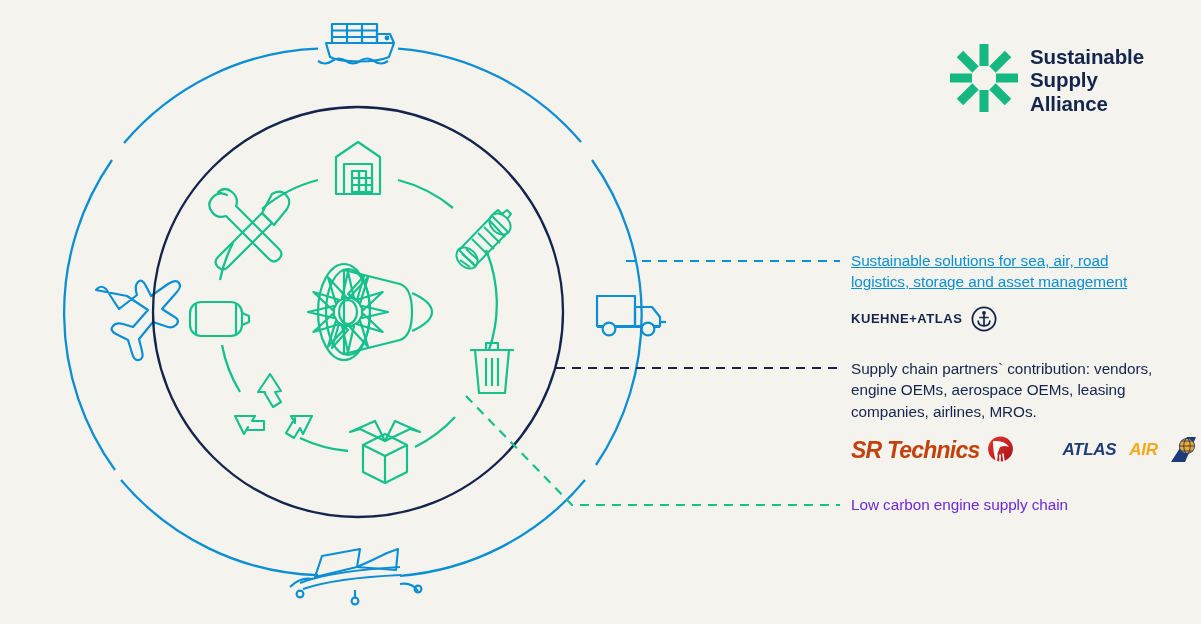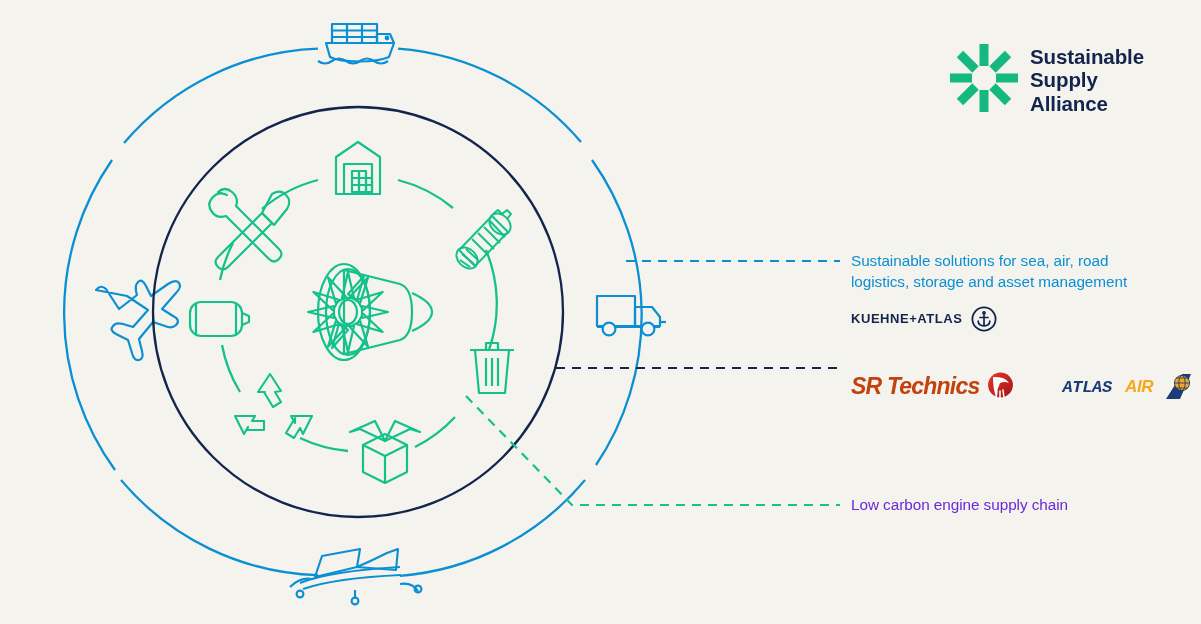--- a/index.html
+++ b/index.html
@@ -80,21 +80,21 @@
   }
   .srt-mark { width: 31px; height: 31px; }
   
   .atlas-logo { display: flex; align-items: center; gap: 7px; margin-left: 46px; }
   .atlas-word {
     font-size: 17px;
     font-weight: bold;
     font-style: italic;
     letter-spacing: -0.3px;
   }
-  .atlas-word .a1 { color: #1b3c78; font-family: Liberation Mono, monospace; }
+  .atlas-word .a1 { color: #1b3c78; }
   .atlas-word .a2 { color: #f5a81c; }
   .atlas-tail { width: 32px; height: 28px; }
 </style>
 </head>
 <body>
 
 <svg id="diagram-svg" viewBox="0 0 1201 624">
 
   <g fill="none" stroke="#0b8fd4" stroke-width="2.3">
 
@@ -319,38 +319,39 @@
     </g>
   </svg>
   <div class="brand-name">
     <div>Sustainable</div>
     <div>Supply</div>
     <div>Alliance</div>
   </div>
 </div>
 
 <div class="callout" style="top:250px;">
-  <div class="callout-text blue" style="max-width:312px;">Sustainable solutions for sea, air, road logistics, storage and asset management</div>
+  <div class="callout-text blue" style="max-width:312px;text-decoration:underline;">Sustainable solutions for sea, air, road logistics, storage and asset management</div>
   <div class="logo-row">
     <div class="kn-logo">
       <span class="kn-word">KUEHNE+ATLAS</span>
       <svg class="kn-anchor" viewBox="0 0 26 26">
         <circle cx="13" cy="13" r="11.6" fill="none" stroke="#13244d" stroke-width="1.8"></circle>
         <g stroke="#13244d" stroke-width="1.7" fill="none" stroke-linecap="round">
           <circle cx="13" cy="6.9" r="1.9" fill="#13244d" stroke="none"></circle>
           <line x1="13" y1="9" x2="13" y2="19.5"></line>
           <line x1="9" y1="11.5" x2="17" y2="11.5"></line>
           <path d="M 7.2 15.2 Q 7.4 19.6 13 19.8 Q 18.6 19.6 18.8 15.2"></path>
         </g>
       </svg>
     </div>
   </div>
 </div>
 
 <div class="callout" style="top:358px;">
+  <div class="callout-text navy" style="max-width:318px;">Supply chain partners` contribution: vendors, engine OEMs, aerospace OEMs, leasing companies, airlines, MROs.</div>
   <div class="logo-row">
 
     <div class="srt-logo">
       <span class="srt-word">SR Technics</span>
       <svg class="srt-mark" viewBox="0 0 31 31">
         <defs>
           <linearGradient id="srtGrad" x1="0" y1="0" x2="1" y2="1">
             <stop offset="0%" stop-color="#e8352b"></stop>
             <stop offset="100%" stop-color="#a5131a"></stop>
           </linearGradient>

